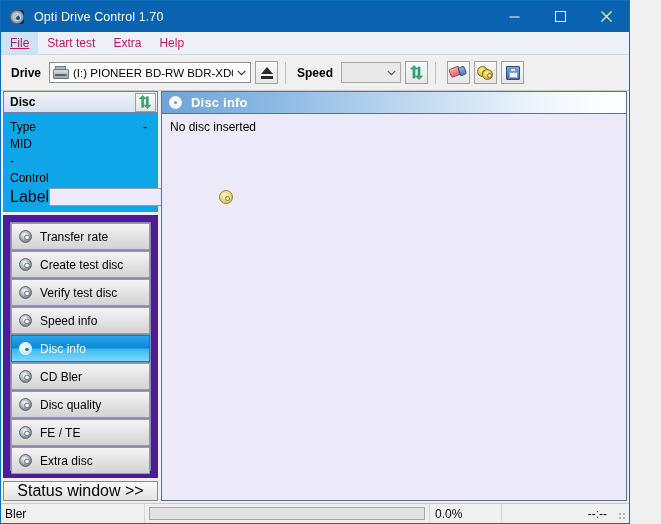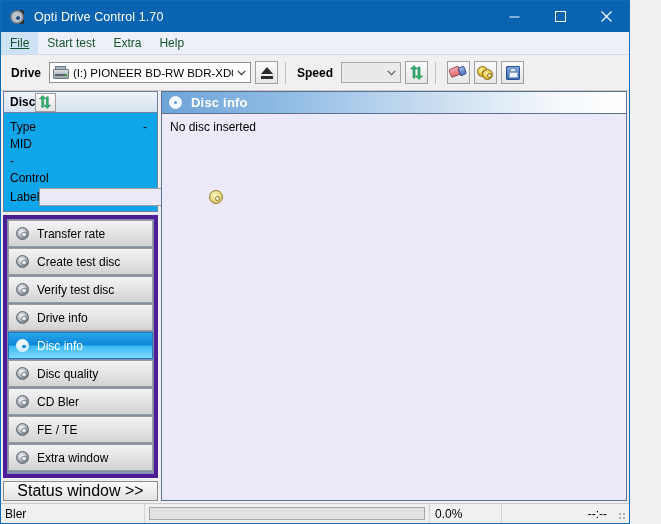--- a/index.html
+++ b/index.html
@@ -52,21 +52,21 @@
   .win-btn svg{display:block;}
 
   
   .menubar{
     height:22px;flex:0 0 22px;background:#eef0f8;
     display:flex;align-items:stretch;
     border-bottom:1px solid #d4d8e6;
   }
   .menu-item{
     padding:0 9px;display:flex;align-items:center;
-    font-size:12px;color:#14532d;white-space:nowrap;
+    font-size:12px;color:#be185d;white-space:nowrap;
   }
   .menu-item.active{background:#cde2f5;}
   .menu-item u{text-decoration:underline;}
 
   
   .toolbar{
     height:36px;flex:0 0 36px;background:#f0f0f0;
     display:flex;align-items:center;gap:0;
     padding:0 6px;box-sizing:border-box;
     border-bottom:1px solid #c9c9c9;
@@ -144,56 +144,56 @@
 
   
   .leftcol{
     width:155px;flex:0 0 155px;display:flex;flex-direction:column;min-height:0;
     padding-bottom:2px;box-sizing:border-box;
   }
   .panel{
     border:1px solid #6f7fa0;background:#eceaf8;box-sizing:border-box;
   }
   .panel-head{
-    height:21px;display:flex;align-items:center;
+    height:21px;display:flex;align-items:center;justify-content:space-between;
     background:linear-gradient(#eef3f9,#d7e2ef);
     border-bottom:1px solid #6f7fa0;
     padding-left:6px;box-sizing:border-box;
   }
   .panel-head .ttl{font-size:12px;font-weight:bold;color:#000;}
   .head-btn{
     width:21px;height:19px;margin-right:1px;box-sizing:border-box;
     border:1px solid #a0a0a0;background:linear-gradient(#fbfbfb,#e3e3e3);
     display:flex;align-items:center;justify-content:center;
   }
   .disc-fields{padding:5px 4px 4px 6px;background:#0ea5e9;}
   .fld{display:flex;align-items:center;height:17px;font-size:12px;color:#000;}
   .fld .k{flex:1 1 auto;}
   .fld .v{color:#000;padding-right:6px;}
   .label-row{display:flex;align-items:center;margin-top:1px;}
-  .label-row .k{width:41px;font-size:12px;}
+  .label-row .k{width:41px;font-size:16px;}
   .label-input{
     flex:1 1 auto;height:18px;box-sizing:border-box;
     border:1px solid #9b9b9b;background:#eceaf8;
     font-family:"Liberation Sans",sans-serif;font-size:12px;
     padding:0 3px;color:#000;outline:none;
   }
   .label-btn{
     width:22px;height:20px;margin-left:3px;box-sizing:border-box;
     border:1px solid #a0a0a0;background:linear-gradient(#fbfbfb,#e3e3e3);
     display:flex;align-items:center;justify-content:center;flex:0 0 22px;
   }
   .lbl-disc{width:14px;height:14px;border-radius:50%;
     background:radial-gradient(circle at 42% 36%, #fbf7c8 0%, #eddd84 45%, #c3b14a 100%);
     border:1px solid #8e8330;box-sizing:border-box;position:relative;}
   .lbl-disc:after{content:"";position:absolute;left:4.5px;top:4.5px;width:3px;height:3px;border-radius:50%;background:#fafae0;border:1px solid #8e8330;}
 
   .navlist{
     margin-top:3px;flex:1 1 auto;min-height:0;
-    border:4px solid #4c1d95;box-sizing:border-box;
+    border:7px solid #4c1d95;box-sizing:border-box;
     background:#7f8cb0;
     display:flex;flex-direction:column;
     padding:1px;
   }
   .nav-item{
     height:27px;flex:0 0 27px;margin-bottom:1px;
     display:flex;align-items:center;
     background:linear-gradient(#f4f4f4,#d3d3d3);
     border:1px solid #9b9b9b;box-sizing:border-box;
     font-size:12px;color:#000;
@@ -449,51 +449,51 @@
         <div class="nav-item">
           <span class="nav-ico">
               <span class="d"></span>
             </span>
           <span class="nav-label">Verify test disc</span>
         </div>
         <div class="nav-item">
           <span class="nav-ico">
               <span class="d"></span>
             </span>
-          <span class="nav-label">Drive info</span>
+          <span class="nav-label">Speed info</span>
         </div>
         <div class="nav-item selected">
           <span class="nav-ico">
               <span class="d"></span>
             </span>
           <span class="nav-label">Disc info</span>
         </div>
         <div class="nav-item">
           <span class="nav-ico">
               <span class="d"></span>
             </span>
+          <span class="nav-label">CD Bler</span>
+        </div>
+        <div class="nav-item">
+          <span class="nav-ico">
+              <span class="d"></span>
+            </span>
           <span class="nav-label">Disc quality</span>
         </div>
         <div class="nav-item">
           <span class="nav-ico">
               <span class="d"></span>
             </span>
-          <span class="nav-label">CD Bler</span>
-        </div>
-        <div class="nav-item">
-          <span class="nav-ico">
-              <span class="d"></span>
-            </span>
           <span class="nav-label">FE / TE</span>
         </div>
         <div class="nav-item">
           <span class="nav-ico">
               <span class="d"></span>
             </span>
-          <span class="nav-label">Extra window</span>
+          <span class="nav-label">Extra disc</span>
         </div>
         <div class="nav-spacer"></div>
       </div>
 
       <div class="statuswin-btn">Status window &gt;&gt;</div>
     </div>
 
     <div class="rightcol">
       <div class="content-head">
         <span class="cico">

